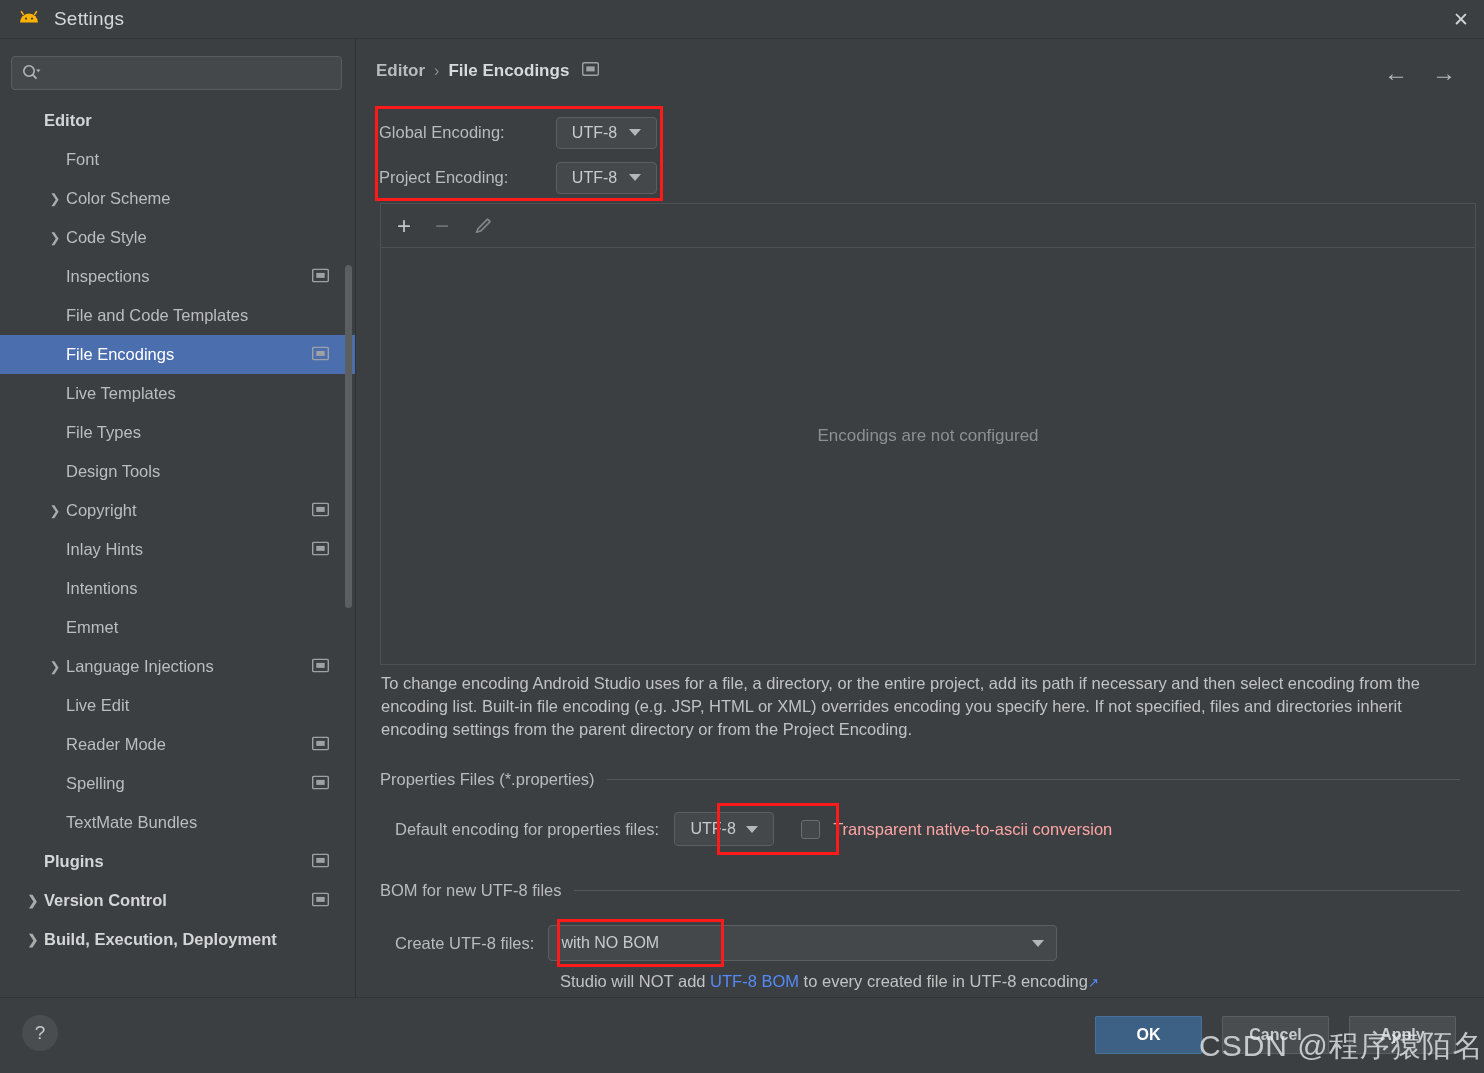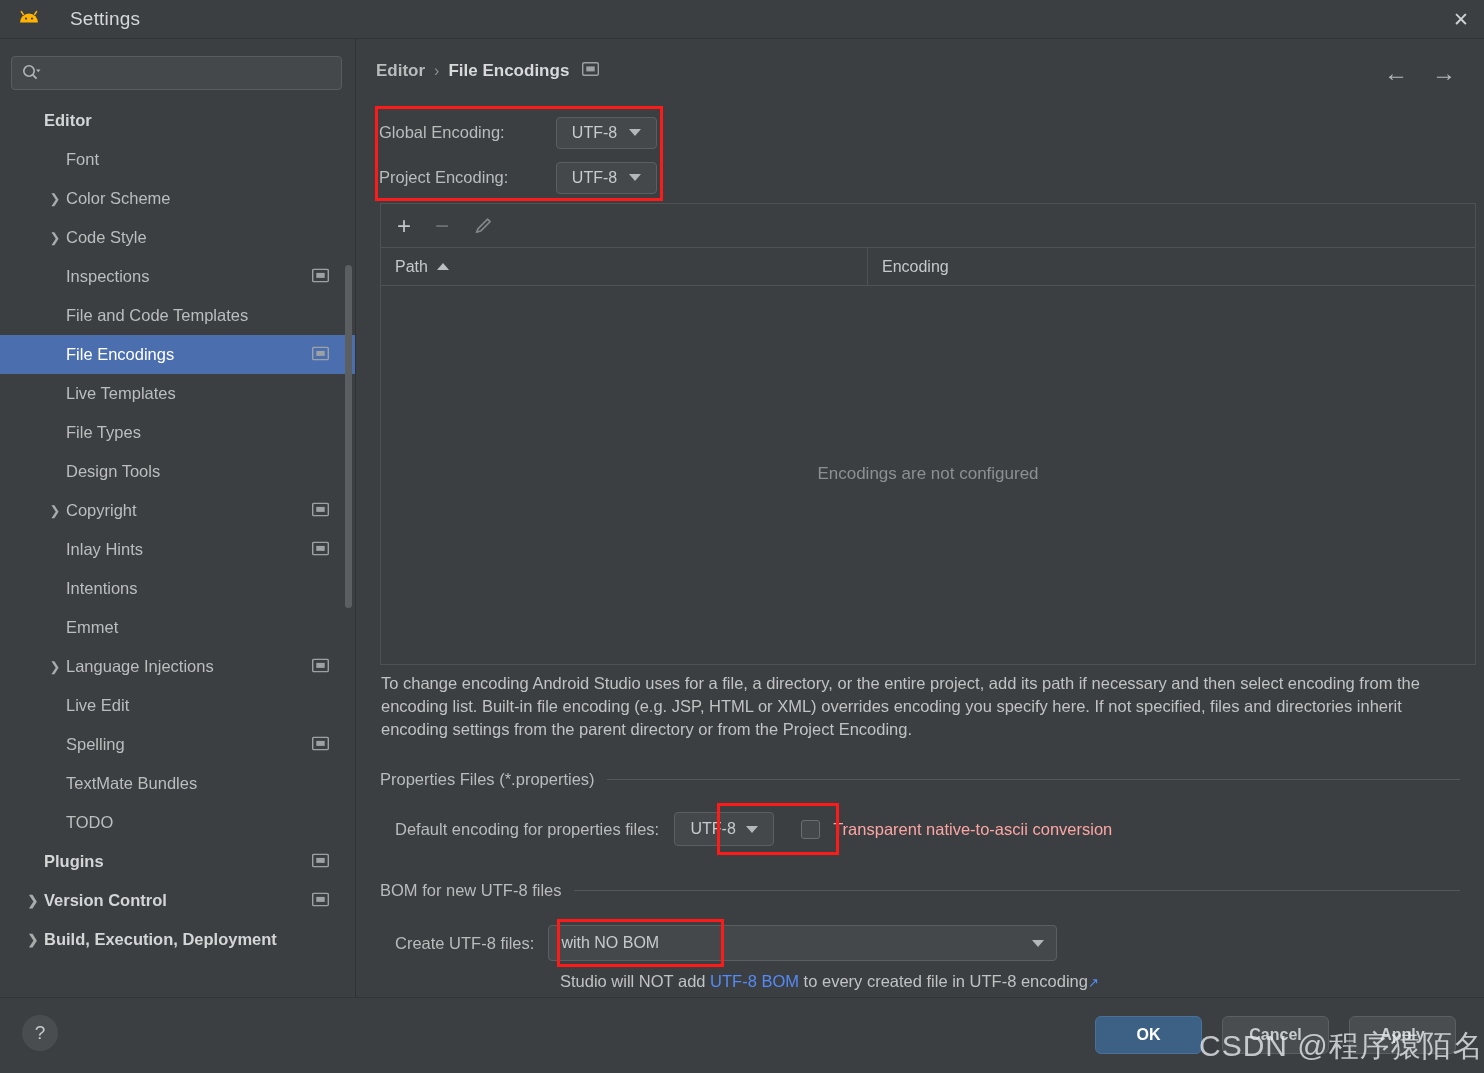--- a/index.html
+++ b/index.html
@@ -13,21 +13,21 @@
 
   
   .titlebar {
     position: absolute; left: 0; top: 0; width: 1484px; height: 39px;
     background: #3c3f41;
     border-bottom: 1px solid #323537;
     display: flex; align-items: center;
   }
   .as-logo { margin-left: 16px; width: 26px; height: 26px; display: flex; align-items: center; justify-content: center; }
   .title-text {
-    margin-left: 28px; color: #d5d7da; font-size: 19px; letter-spacing: .2px;
+    margin-left: 12px; color: #d5d7da; font-size: 19px; letter-spacing: .2px;
   }
   .win-close {
     position: absolute; right: 0; top: 0; width: 46px; height: 39px;
     display: flex; align-items: center; justify-content: center;
     color: #cfd2d5; font-size: 19px; font-weight: 300;
   }
 
   
   .sidebar {
     position: absolute; left: 0; top: 39px; width: 356px; height: 958px;
@@ -168,21 +168,21 @@
     background: #3c3f41; border-top: 1px solid #323537;
   }
   .help-btn {
     position: absolute; left: 22px; top: 17px; width: 36px; height: 36px;
     border-radius: 50%; background: #4a4d4f;
     display: flex; align-items: center; justify-content: center;
     color: #c7cacc; font-size: 19px;
   }
   .btns { position: absolute; right: 28px; top: 18px; display: flex; gap: 20px; }
   .btn {
-    width: 107px; height: 38px; border-radius: 6px; border: 1px solid #5c5f61;
+    width: 107px; height: 38px; border-radius: 1px; border: 1px solid #5c5f61;
     background: #4a4d4f; color: #c8cbcd; font-size: 16px; font-weight: bold;
     display: flex; align-items: center; justify-content: center;
   }
   .btn.primary { background: #3d6185; border-color: #4a719b; color: #ffffff; }
 
   
   .watermark {
     position: absolute; left: 1199px; top: 1026px;
     color: rgba(233,236,239,0.78); font-size: 30px; white-space: nowrap;
     pointer-events: none; letter-spacing: 1px;
@@ -301,33 +301,37 @@
             <rect x="0.7" y="0.7" width="15.6" height="12.6" rx="1.4" fill="none" stroke="#9ea1a3" stroke-width="1.4"></rect>
             <rect x="4.3" y="4.4" width="8.4" height="5" fill="#9ea1a3"></rect>
           </svg></span>
       </div>
       <div class="tree-item indent-1">
         <span class="chev empty">❯</span>
         <span>Live Edit</span>
       </div>
       <div class="tree-item indent-1">
         <span class="chev empty">❯</span>
+        <span>Reader Mode</span>
+        <span class="badge-ic"><svg width="17" height="14" viewBox="0 0 17 14">
+            <rect x="0.7" y="0.7" width="15.6" height="12.6" rx="1.4" fill="none" stroke="#9ea1a3" stroke-width="1.4"></rect>
+            <rect x="4.3" y="4.4" width="8.4" height="5" fill="#9ea1a3"></rect>
+          </svg></span>
+      </div>
+      <div class="tree-item indent-1">
+        <span class="chev empty">❯</span>
         <span>Spelling</span>
         <span class="badge-ic"><svg width="17" height="14" viewBox="0 0 17 14">
             <rect x="0.7" y="0.7" width="15.6" height="12.6" rx="1.4" fill="none" stroke="#9ea1a3" stroke-width="1.4"></rect>
             <rect x="4.3" y="4.4" width="8.4" height="5" fill="#9ea1a3"></rect>
           </svg></span>
       </div>
       <div class="tree-item indent-1">
         <span class="chev empty">❯</span>
         <span>TextMate Bundles</span>
-      </div>
-      <div class="tree-item indent-1">
-        <span class="chev empty">❯</span>
-        <span>TODO</span>
       </div>
       <div class="tree-item indent-0 bold">
         <span class="chev empty">❯</span>
         <span>Plugins</span>
         <span class="badge-ic"><svg width="17" height="14" viewBox="0 0 17 14">
             <rect x="0.7" y="0.7" width="15.6" height="12.6" rx="1.4" fill="none" stroke="#9ea1a3" stroke-width="1.4"></rect>
             <rect x="4.3" y="4.4" width="8.4" height="5" fill="#9ea1a3"></rect>
           </svg></span>
       </div>
       <div class="tree-item indent-0 bold">
@@ -386,29 +390,20 @@
   <div class="tbl-panel">
     <div class="tbl-toolbar">
       <span class="tb-btn">+</span>
       <span class="tb-btn dim">−</span>
       <span class="tb-btn dim">
         <svg width="21" height="21" viewBox="0 0 21 21">
           <path d="M3.5 17.3 L5.1 13.6 L14.6 4.1 L17.1 6.6 L7.6 16.1 Z" fill="none" stroke="#84878a" stroke-width="1.6" stroke-linejoin="round"></path>
         </svg>
       </span>
     </div>
-    <div class="tbl-head">
-      <div class="th path">
-        <span>Path</span>
-        <span class="sort-asc"></span>
-      </div>
-      <div class="th enc">
-        <span>Encoding</span>
-      </div>
-    </div>
     <div class="tbl-body">
       <span>Encodings are not configured</span>
     </div>
   </div>
 
   <div class="descr">To change encoding Android Studio uses for a file, a directory, or the entire project, add its path if necessary and then select encoding from the encoding list. Built-in file encoding (e.g. JSP, HTML or XML) overrides encoding you specify here. If not specified, files and directories inherit encoding settings from the parent directory or from the Project Encoding.</div>
 
   <div class="grp-title" style="left:23px; top:731px;justify-content:flex-end;">
     <span>Properties Files (*.properties)</span>
     <span class="grp-line"></span>

